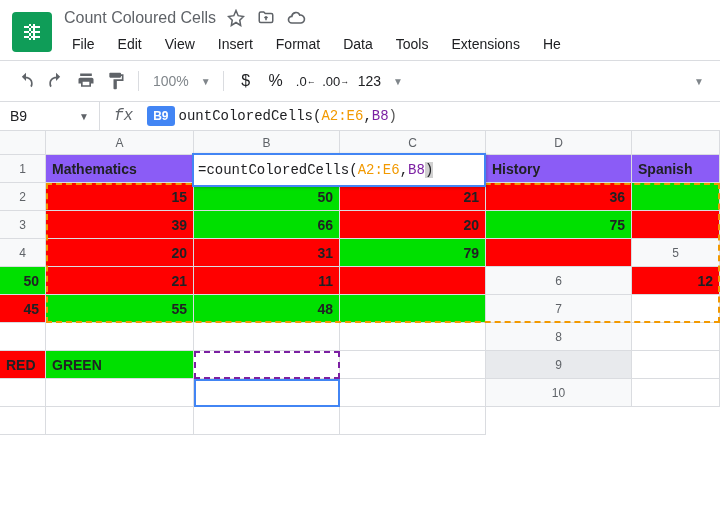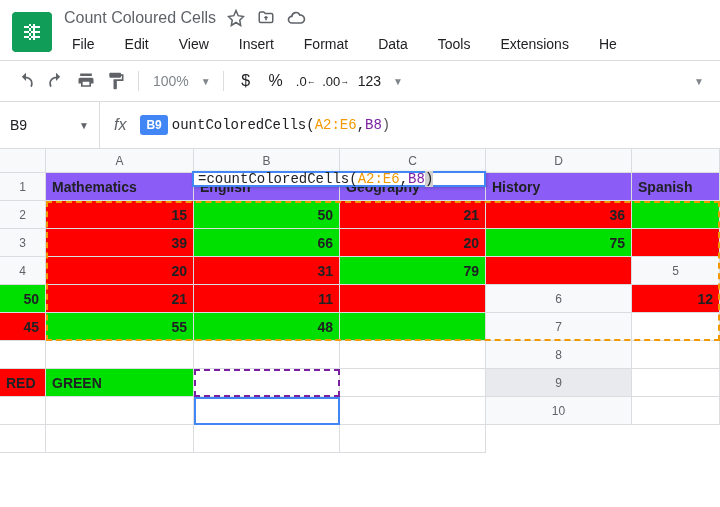--- a/index.html
+++ b/index.html
@@ -5,36 +5,36 @@
   * { box-sizing: border-box; margin: 0; padding: 0; }
   body { font-family: Arial, sans-serif; font-size: 14px; color: #202124; background: #fff; width: 720px; overflow: hidden; }
   
   .header { display: flex; align-items: flex-start; padding: 8px 12px 4px; }
   .logo { width: 40px; height: 40px; background: #0f9d58; border-radius: 4px; display: flex; align-items: center; justify-content: center; margin-right: 12px; margin-top: 4px; }
   .logo svg { width: 24px; height: 24px; }
   .title-area { flex: 1; }
   .doc-title-row { display: flex; align-items: center; gap: 10px; }
   .doc-title { font-size: 16px; color: #5f6368; font-weight: 400; }
   .title-icon { color: #5f6368; width: 20px; height: 20px; display: flex; align-items: center; justify-content: center; }
-  .menu-bar { display: flex; gap: 14px; margin-top: 4px; }
+  .menu-bar { display: flex; gap: 7px; margin-top: 4px; }
   .menu-item { padding: 4px 8px; font-size: 14px; color: #202124; cursor: pointer; }
   
   .divider { height: 1px; background: #dadce0; }
   
   .toolbar { display: flex; align-items: center; padding: 6px 12px; gap: 2px; }
   .tb-btn { width: 28px; height: 28px; display: flex; align-items: center; justify-content: center; color: #5f6368; cursor: pointer; }
   .tb-sep { width: 1px; height: 20px; background: #dadce0; margin: 0 6px; }
   .tb-text { padding: 4px 6px; color: #80868b; font-size: 14px; }
   .tb-drop { color: #80868b; font-size: 10px; padding: 0 4px; }
   .toolbar .spacer { flex: 1; }
   
-  .formula-bar { display: flex; align-items: center; border-top: 1px solid #dadce0; border-bottom: 1px solid #dadce0; height: 48px; }
+  .formula-bar { display: flex; align-items: center; border-top: 1px solid #dadce0; border-bottom: 1px solid #dadce0; height: 30px; }
   .name-box { width: 100px; padding: 0 10px; font-size: 14px; border-right: 1px solid #dadce0; height: 100%; display: flex; align-items: center; justify-content: space-between; }
   .name-drop { color: #5f6368; font-size: 10px; }
-  .fx { font-style: italic; font-family: Liberation Sans, sans-serif; font-size: 16px; color: #5f6368; padding: 0 14px; }
+  .fx { font-style: italic; font-family: Liberation Mono, monospace; font-size: 16px; color: #5f6368; padding: 0 14px; }
   .formula-text { font-family: 'Courier New', monospace; font-size: 14px; color: #202124; position: relative; flex: 1; height: 100%; display: flex; align-items: center; }
   .cell-badge { background: #4285f4; color: #fff; font-size: 12px; padding: 3px 6px; border-radius: 3px; font-weight: bold; font-family: Arial; margin-right: 4px; }
   .fx-range { color: #f29900; }
   .fx-range2 { color: #7b1fa2; }
   .fx-paren { color: #555; }
   
   .sheet { position: relative; background: #fff; }
   .grid { display: grid; grid-template-columns: 46px 148px 146px 146px 146px 88px; }
   .hdr { background: #f8f9fa; border-right: 1px solid #dadce0; border-bottom: 1px solid #dadce0; text-align: center; font-size: 12px; color: #5f6368; height: 24px; display: flex; align-items: center; justify-content: center; }
   .rowhdr { background: #f8f9fa; border-right: 1px solid #dadce0; border-bottom: 1px solid #dadce0; text-align: center; font-size: 12px; color: #5f6368; display: flex; align-items: center; justify-content: center; }
@@ -224,20 +224,20 @@
     <div class="cell"></div>
     <div class="cell"></div>
     <div class="cell"></div>
     <div class="cell"></div>
   </div>
 
   <div class="selection-dash" style="left:46px; top:52px; width:674px; height:140px;"></div>
   <div class="b8-ring" style="left:194px; top:220px; width:146px; height:28px;"></div>
   <div class="sel-ring" style="left:194px; top:248px; width:146px; height:28px;"></div>
 
-  <div class="cell-editor" style="left:192px; top:22px; width:294px; height:16px;">
+  <div class="cell-editor" style="left:192px; top:22px; width:294px; height:34px;">
     <span>=countColoredCells(</span>
       <span class="fx-range">A2:E6</span>
       <span>,</span>
       <span class="fx-range2">B8</span>
       <span style="background:#d0d0d0">)</span>
   </div>
 </div>
 
 </body></html>

